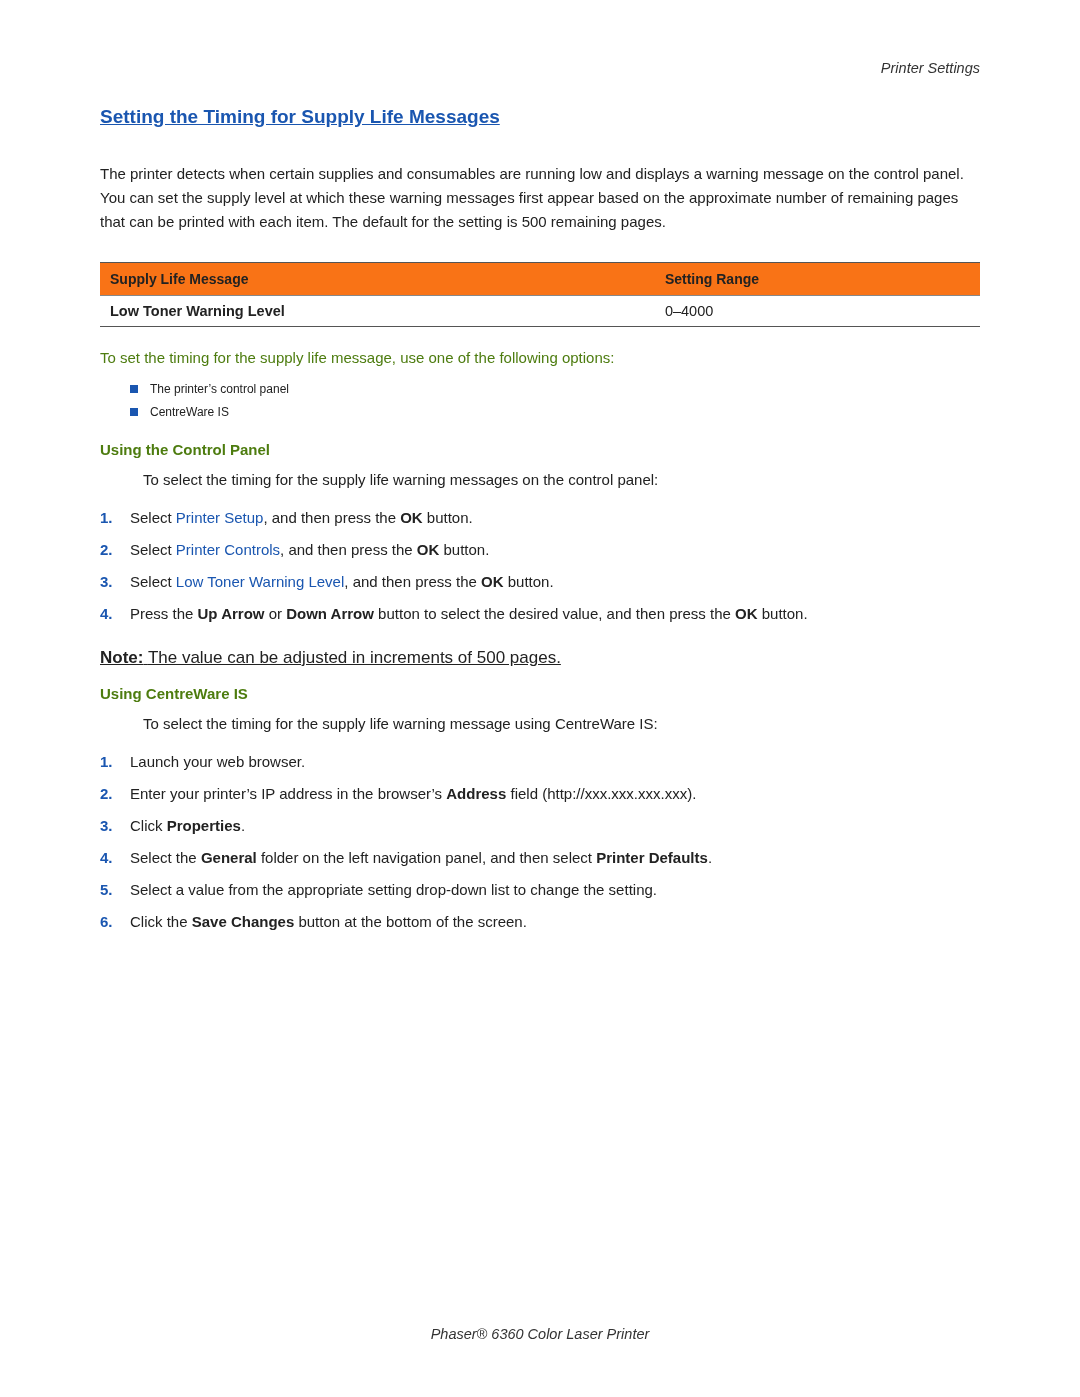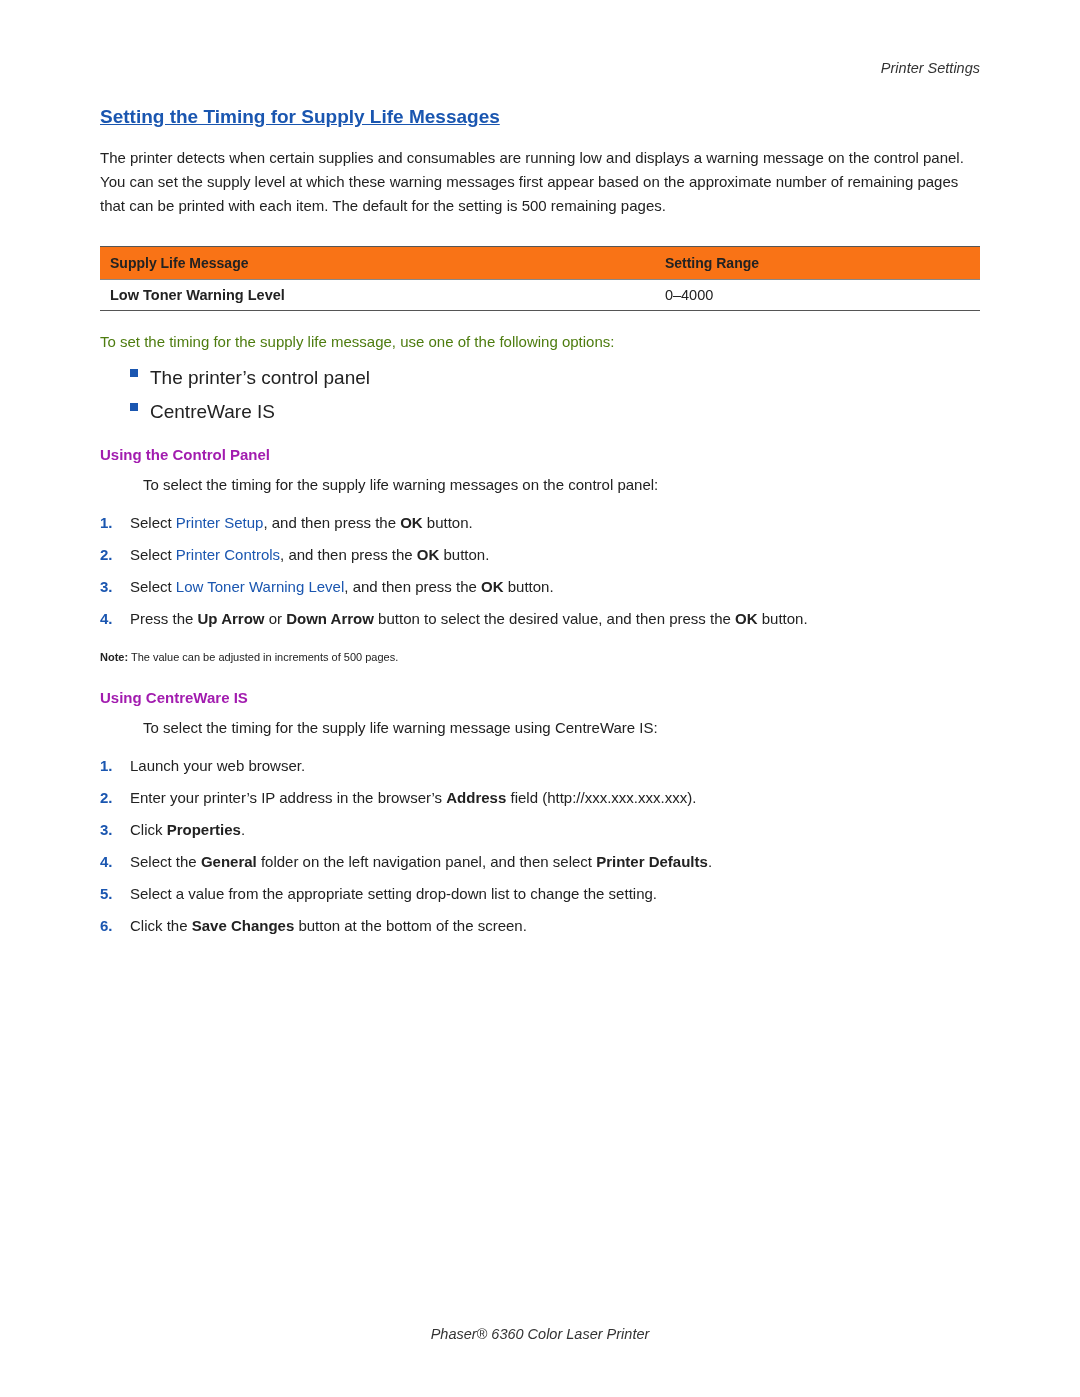--- a/index.html
+++ b/index.html
@@ -30,21 +30,21 @@
       font-style: italic;
       color: #333;
       font-size: 14.5px;
       margin-bottom: 30px;
     }
 
     .section-title {
       color: #1a56b0;
       font-size: 19px;
       font-weight: bold;
-      margin-bottom: 18px;
+      margin-bottom: 34px;
       text-decoration: underline;
     }
 
     .intro-paragraph {
       font-size: 15px;
       line-height: 1.6;
       margin-bottom: 28px;
       color: #222;
     }
 
@@ -84,36 +84,36 @@
     .bullet-list {
       list-style: none;
       margin-left: 30px;
       margin-bottom: 20px;
     }
 
     .bullet-list li {
       display: flex;
       align-items: flex-start;
       margin-bottom: 5px;
-      font-size: 19px;
+      font-size: 12px;
       line-height: 1.5;
     }
 
     .bullet-square {
       display: inline-block;
       width: 8px;
       height: 8px;
       background: #1a56b0;
       margin-right: 12px;
       margin-top: 5px;
       flex-shrink: 0;
     }
 
     .subsection-title {
-      color: #a21caf;
+      color: #4d7c0f;
       font-weight: bold;
       font-size: 15px;
       margin-bottom: 10px;
       margin-top: 4px;
     }
 
     .subsection-intro {
       font-size: 15px;
       margin-bottom: 14px;
       line-height: 1.6;
@@ -150,24 +150,25 @@
     .bold-blue {
       font-weight: normal;
       color: #1a56b0;
     }
 
     .bold {
       font-weight: bold;
     }
 
     .note-paragraph {
-      font-size: 11px;
-      margin-bottom: 22px;
+      font-size: 17px;
+      margin-bottom: 14px;
       line-height: 1.6;
       color: #222;
+      text-decoration: underline;
     }
 
     .note-label {
       font-weight: bold;
     }
 
     .footer-center {
       text-align: center;
       font-style: italic;
       color: #333;

